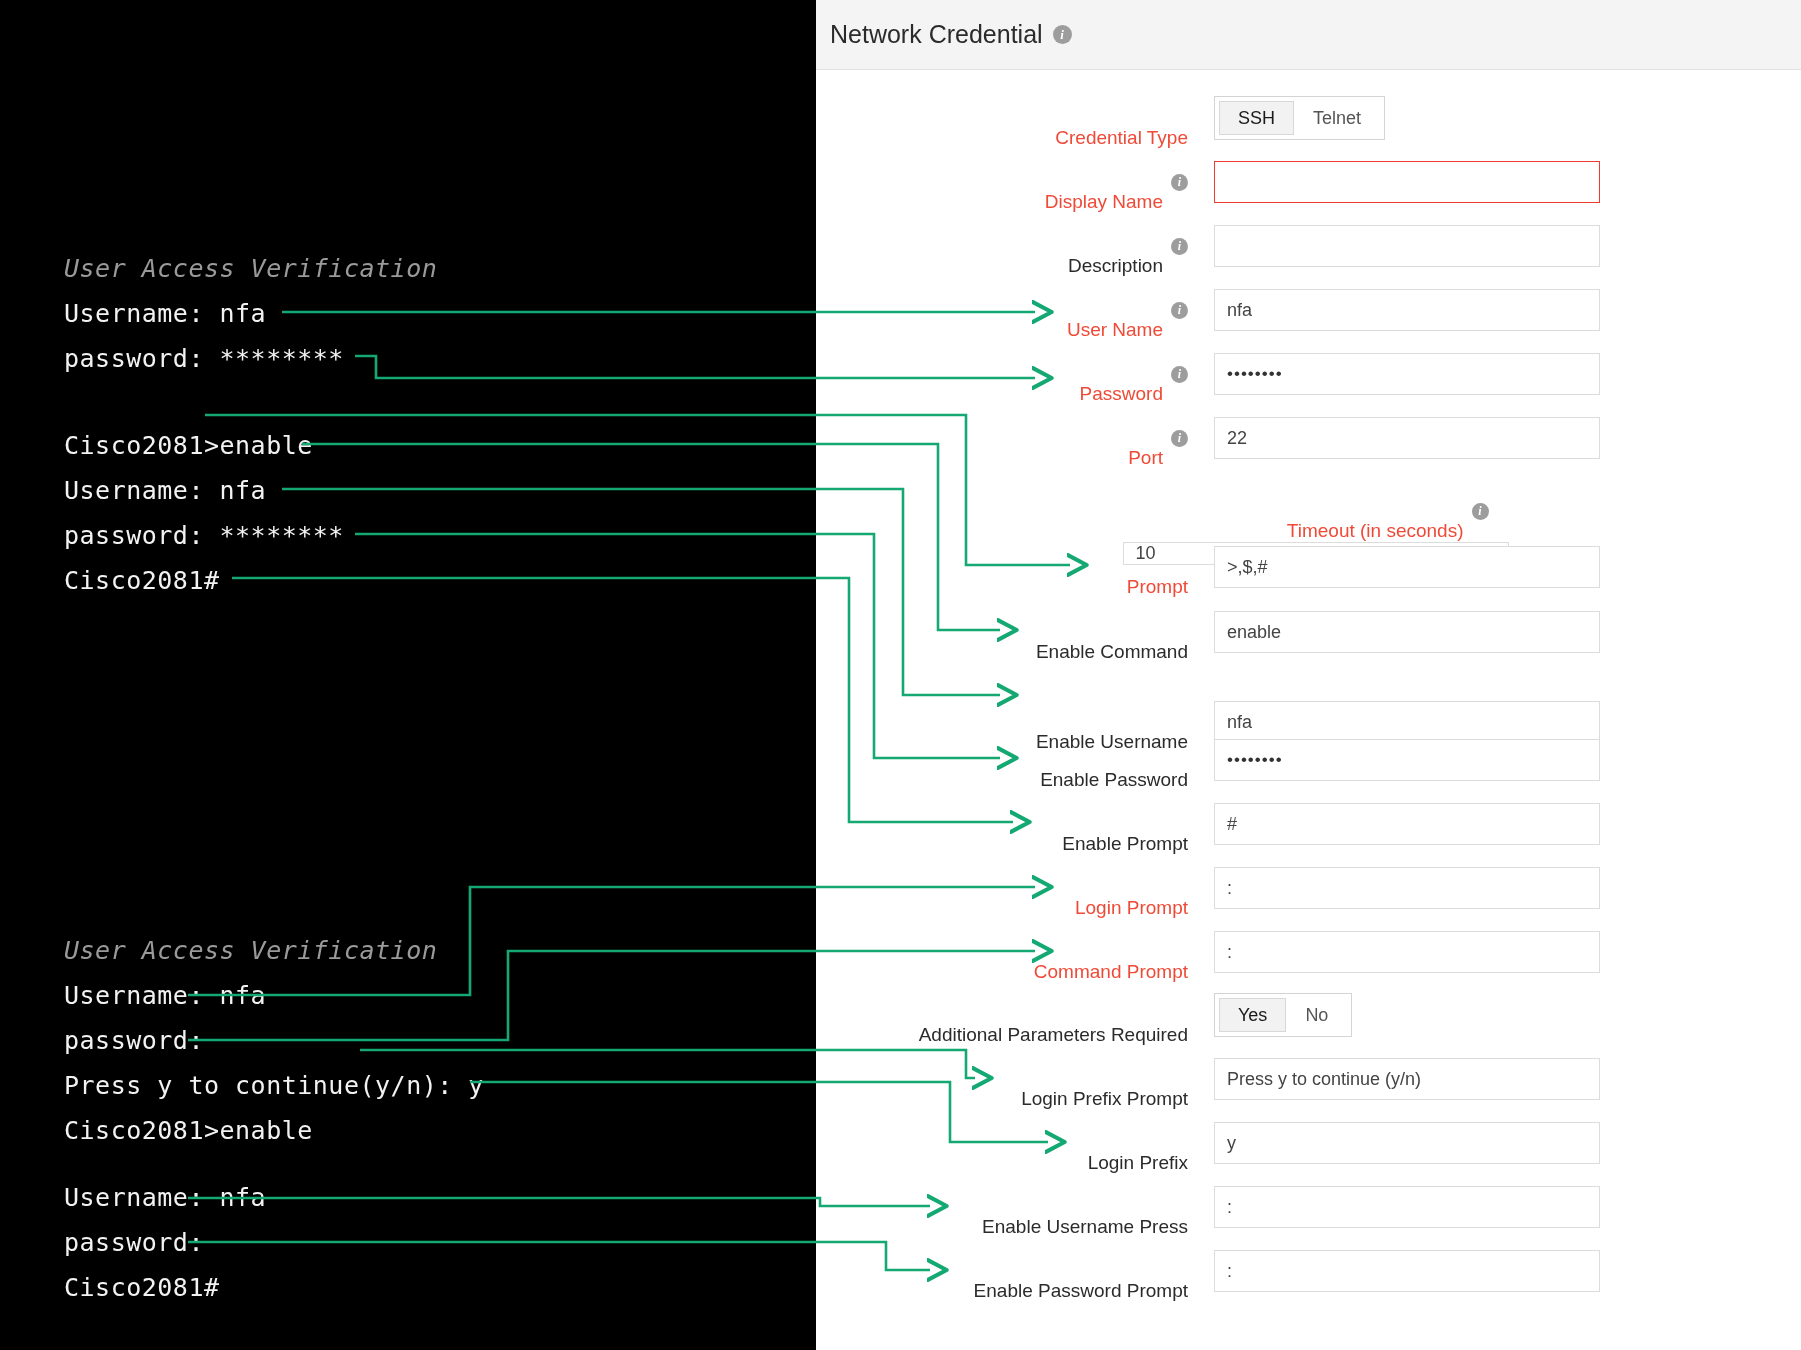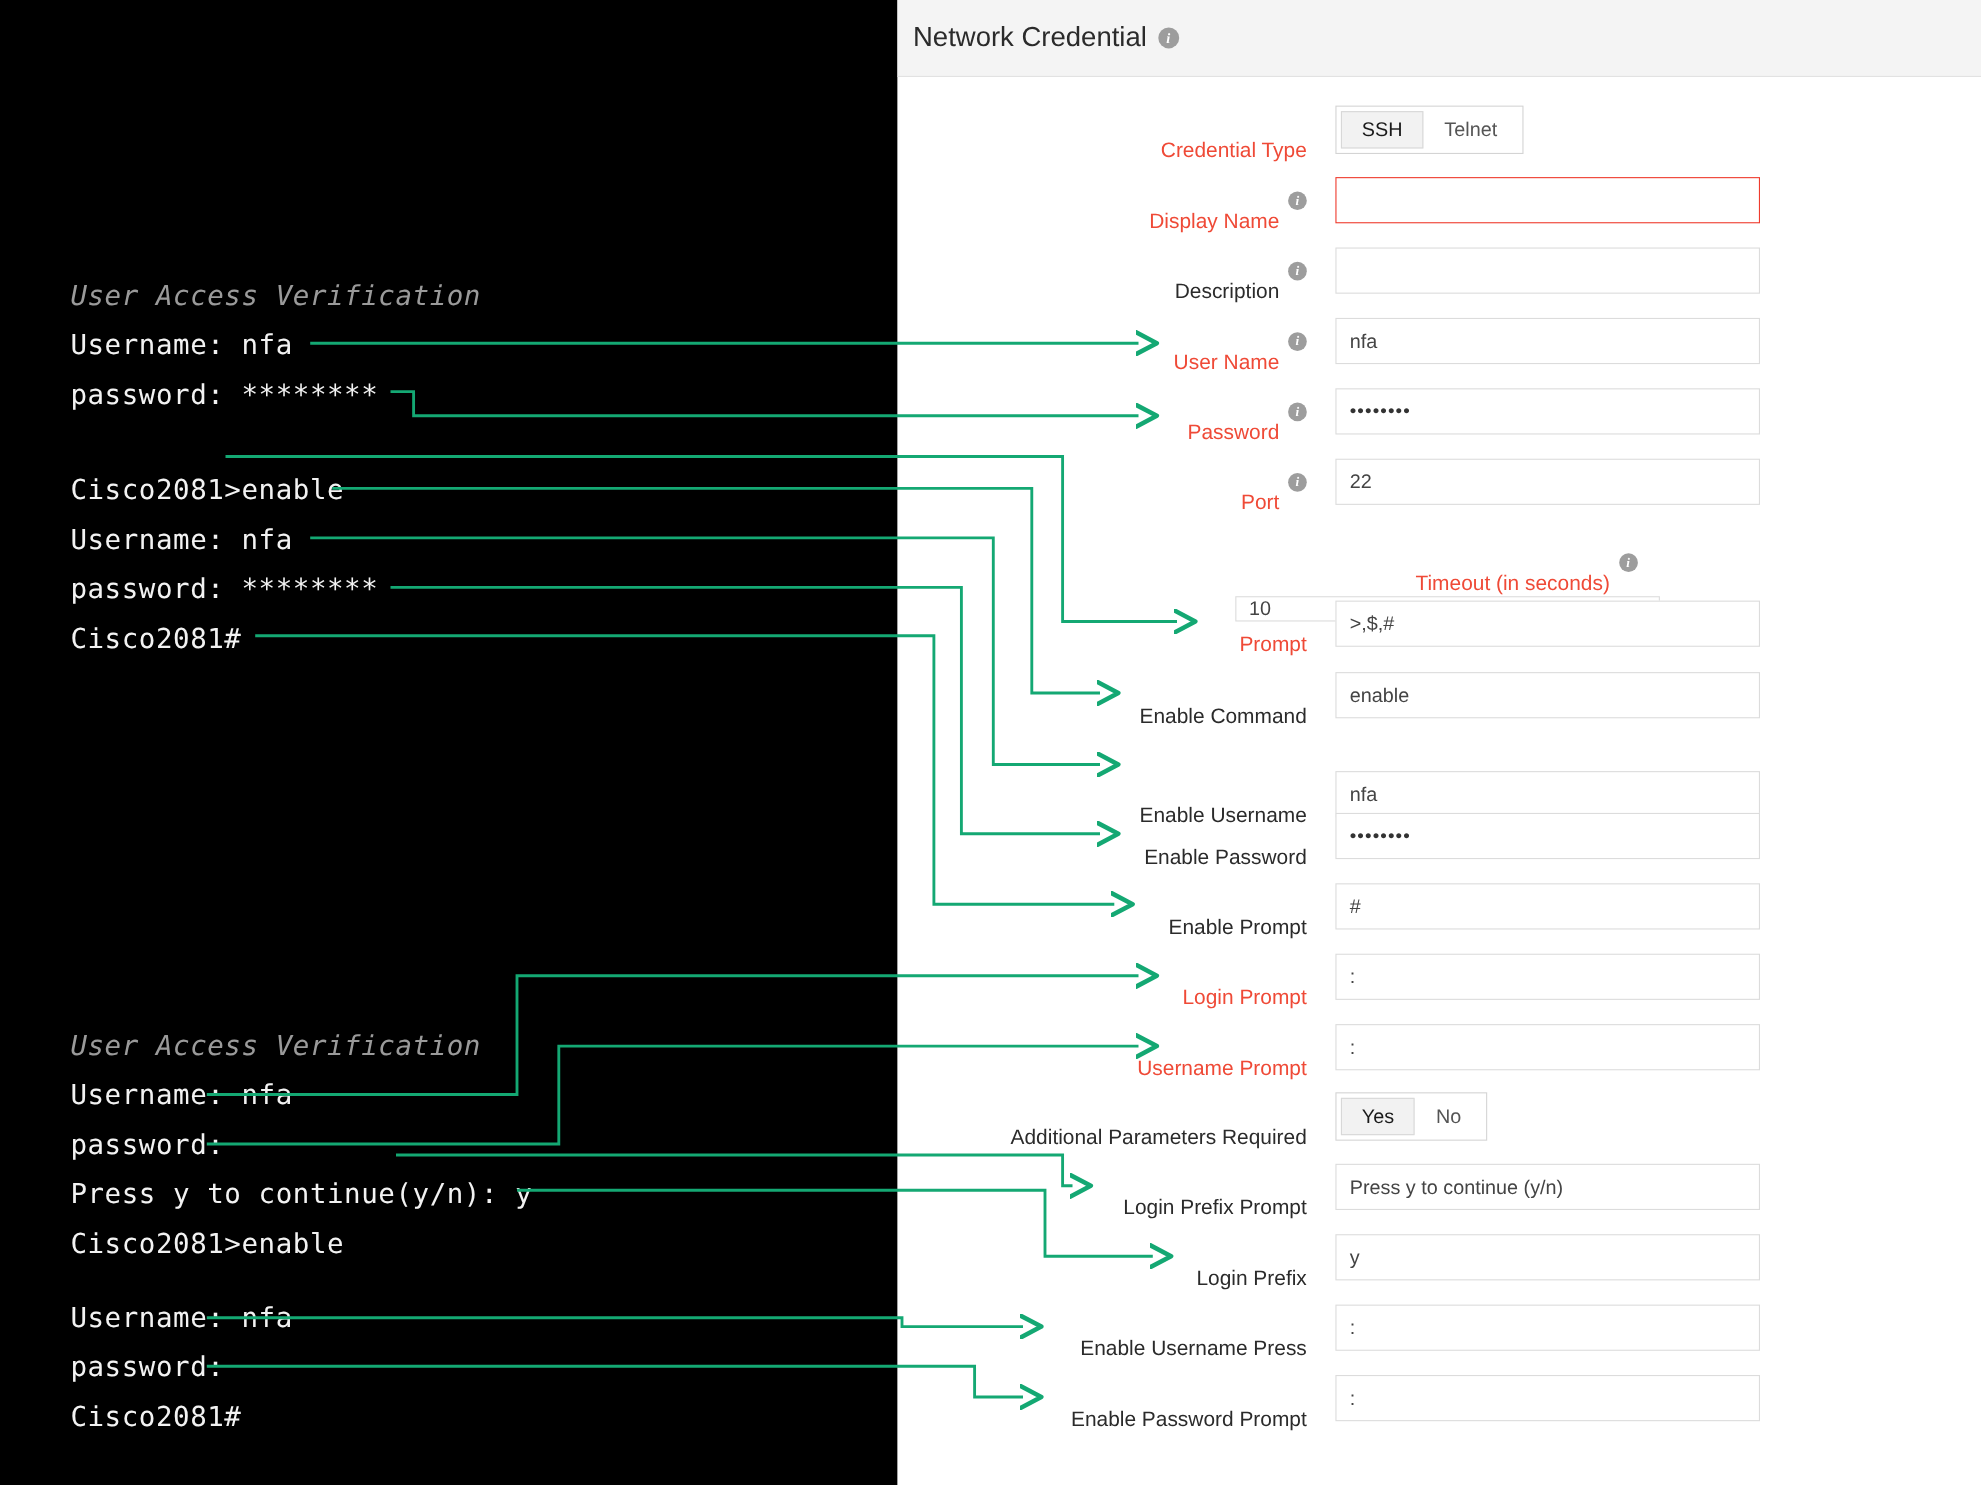--- a/index.html
+++ b/index.html
@@ -244,21 +244,21 @@
           <div class="field">#</div>
         </div>
         <div class="form-row" style="top: 866px;">
           <div class="row-label req">
             <span class="lbl-txt">Login Prompt</span>
           </div>
           <div class="field">:</div>
         </div>
         <div class="form-row" style="top: 930px;">
           <div class="row-label req">
-            <span class="lbl-txt">Username Prompt</span>
+            <span class="lbl-txt">Command Prompt</span>
           </div>
           <div class="field">:</div>
         </div>
         <div class="form-row" style="top: 993px;">
           <div class="row-label">
             <span class="lbl-txt">Additional Parameters Required</span>
           </div>
           <div class="toggle">
             <span class="opt active">Yes</span>
             <span class="opt">No</span>

